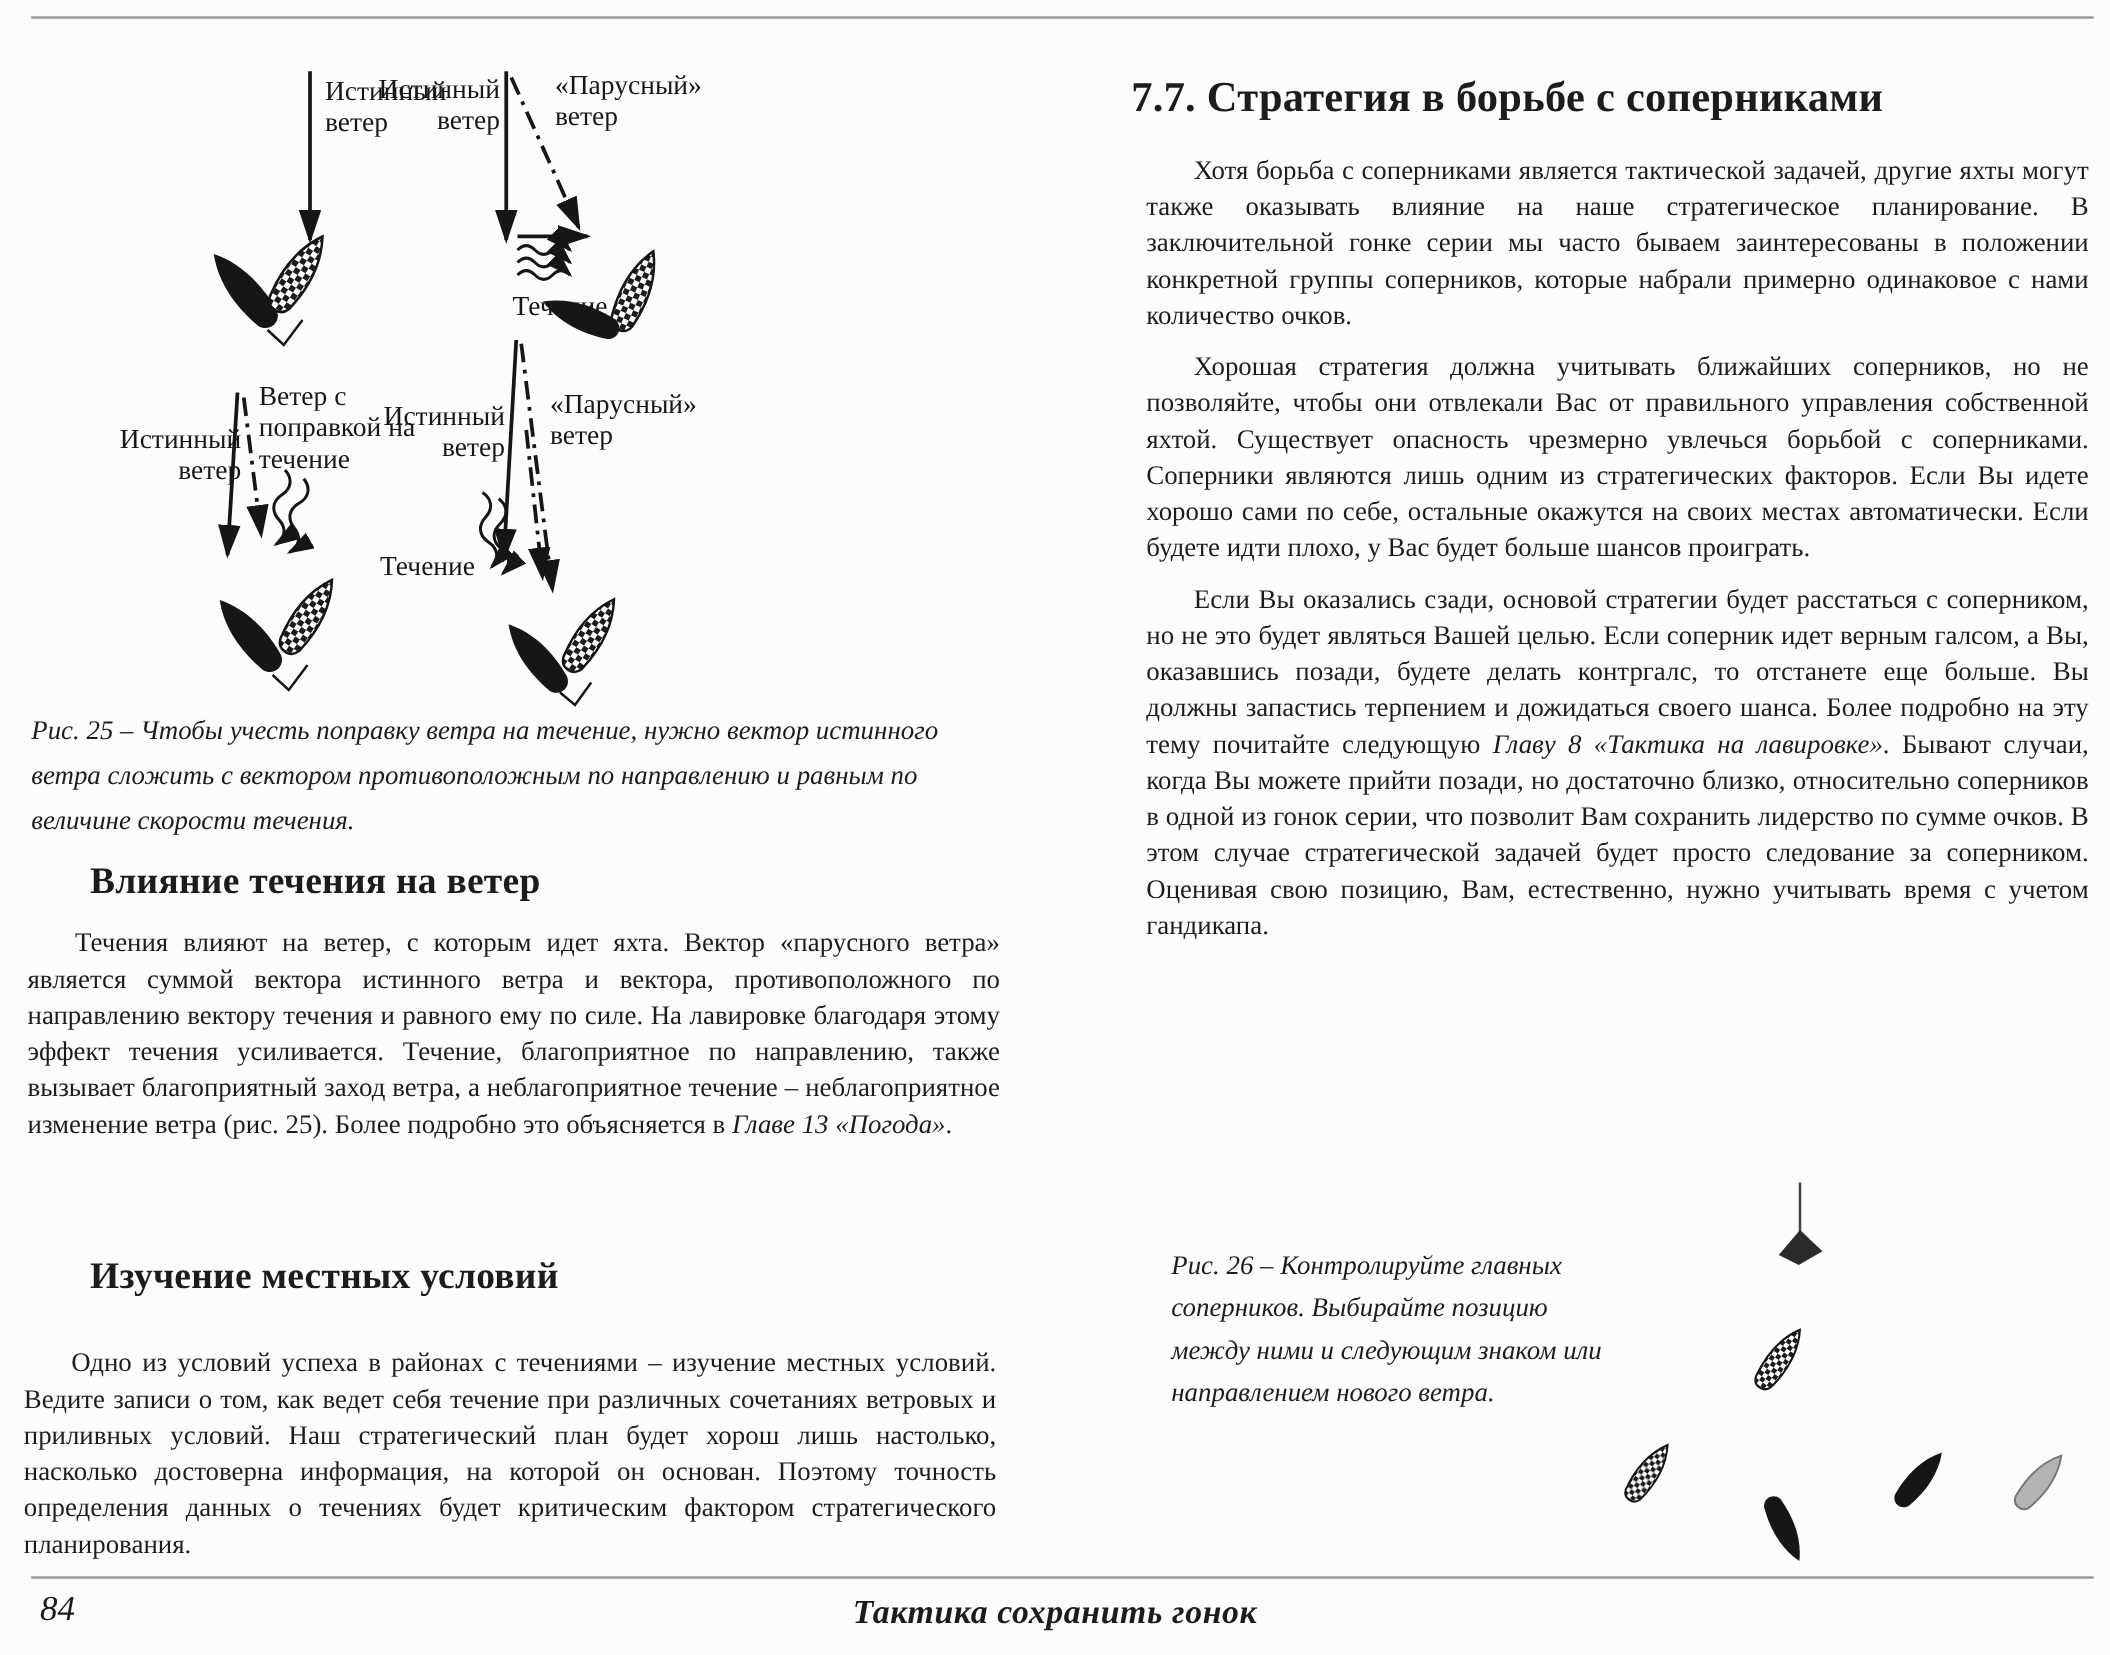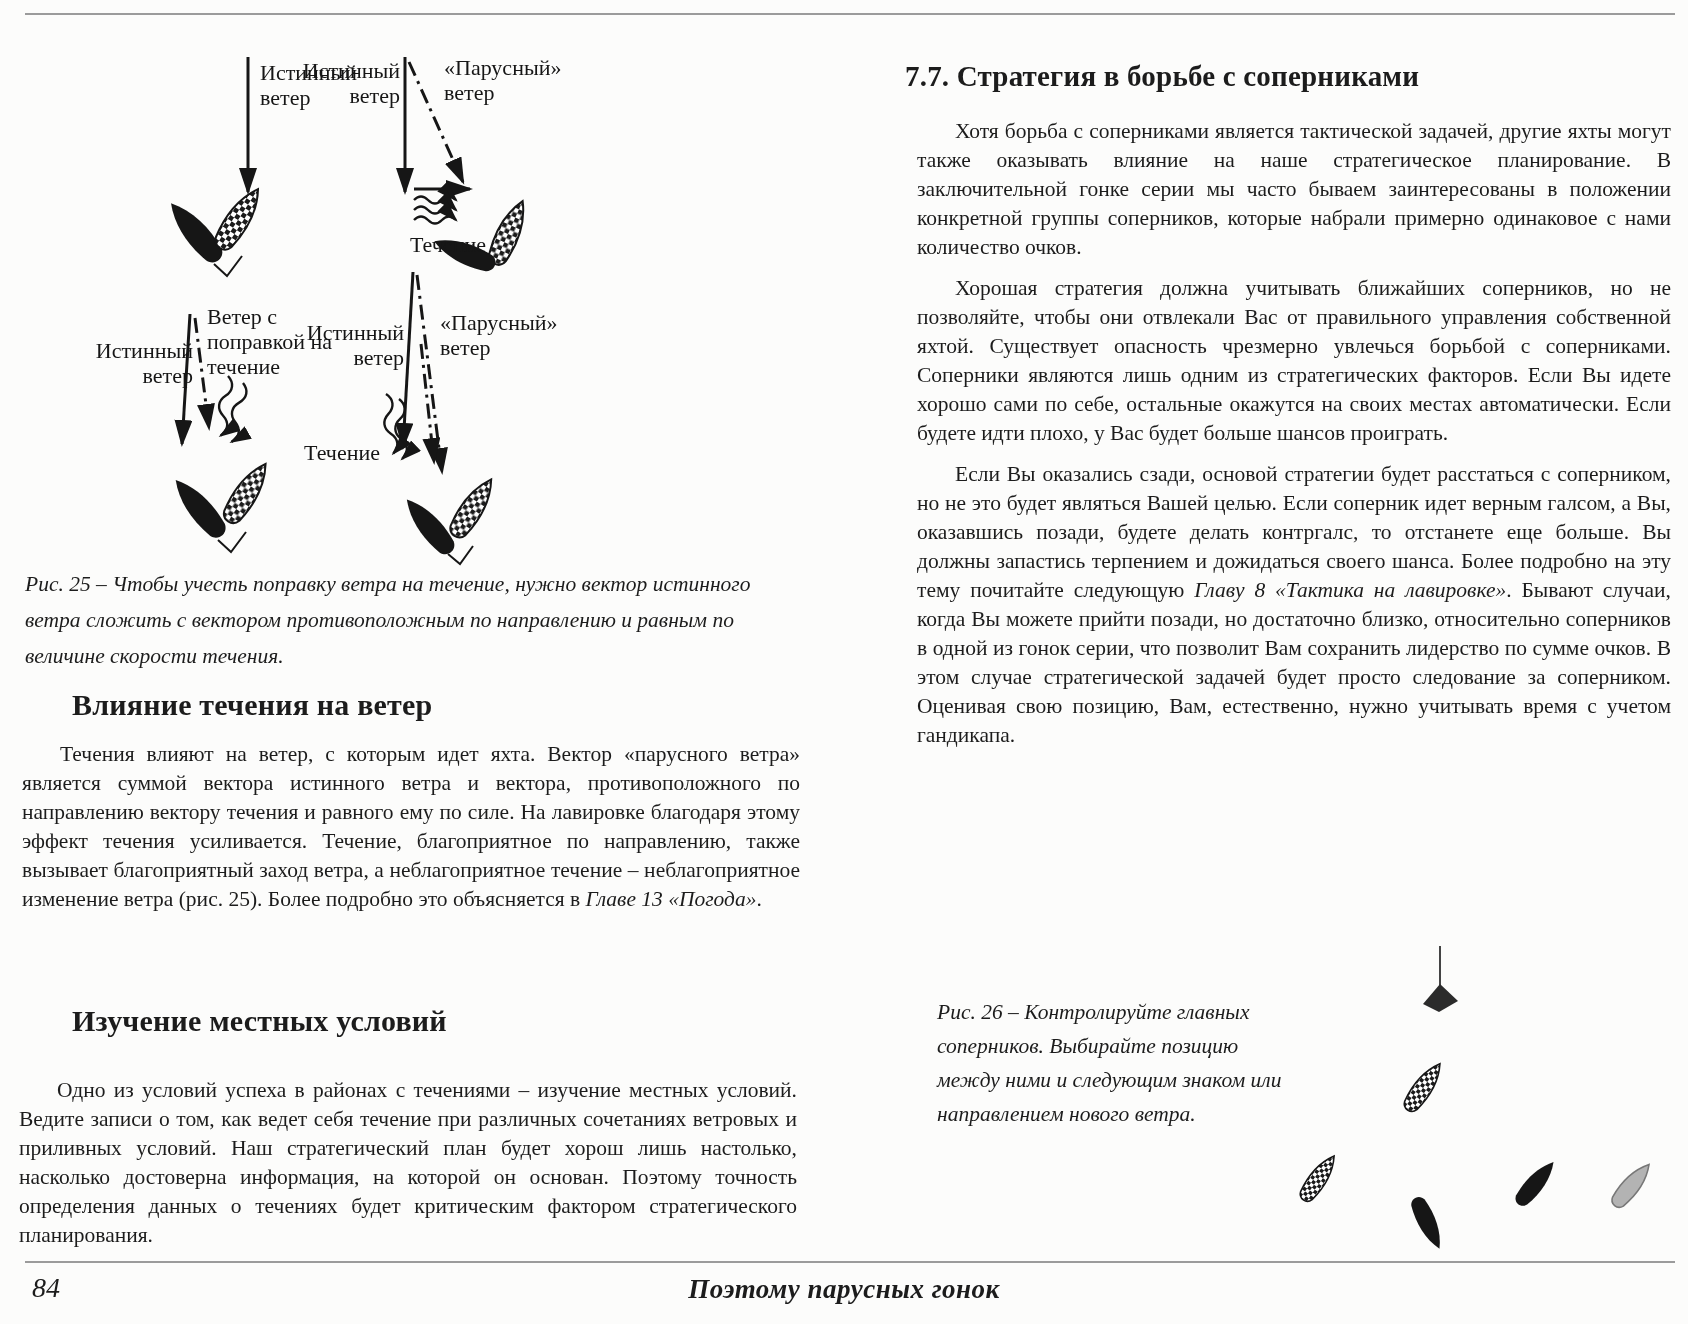--- a/index.html
+++ b/index.html
@@ -21,21 +21,21 @@
 
   .sec-heading{position:absolute;font-weight:bold;font-size:30px;letter-spacing:.2px;}
   .h-influence{left:72px;top:688px;width:720px;}
   .h-local{left:72px;top:1004px;width:720px;}
 
   .body-par{font-size:21.5px;line-height:29px;text-align:justify;text-indent:38px;}
   .p-influence{position:absolute;left:22px;top:740px;width:778px;}
   .p-local{position:absolute;left:19px;top:1056px;width:778px;margin-top:20px;}
 
   .right-col{position:absolute;left:905px;top:60px;width:778px;}
-  .right-heading{font-weight:bold;font-size:29px;margin:0 0 24px 0;letter-spacing:.2px;}
+  .right-heading{font-weight:bold;font-size:34px;margin:0 0 24px 0;letter-spacing:.2px;}
   .right-col p{margin:12px;}
   .ref{font-style:italic;}
 
   .diagram25{position:absolute;left:30px;top:42px;width:770px;height:527px;}
   .diagram25 svg,.diagram26 svg{position:absolute;left:0;top:0;}
   .diagram26{position:absolute;left:1285px;top:938px;width:395px;height:322px;}
 
   .footer-num{position:absolute;left:32px;top:1272px;font-style:italic;font-size:28px;}
   .footer-title{position:absolute;left:0;top:1274px;width:1688px;text-align:center;
                 font-style:italic;font-weight:bold;font-size:27px;letter-spacing:.5px;}
@@ -138,15 +138,15 @@
       <use href="#boat2" transform="translate(138,150) rotate(35) scale(0.82)" fill="url(#check2)" stroke="#161616" stroke-width="2"></use>
       <use href="#boat2" transform="translate(33,241) rotate(35) scale(0.78)" fill="url(#check2)" stroke="#161616" stroke-width="2"></use>
       <use href="#boat2" transform="translate(142,284) rotate(155) scale(0.82)" fill="#161616"></use>
       <use href="#boat2" transform="translate(250,246) rotate(40) scale(0.8)" fill="#161616"></use>
       <use href="#boat2" transform="translate(346,248) rotate(40) scale(0.78)" fill="#b3b3b3" stroke="#777777" stroke-width="2"></use>
     </svg>
   </div>
 
   <div class="rule rule-bottom"></div>
   <div class="footer-num">84</div>
-  <div class="footer-title">Поэтому парусных гонок</div>
+  <div class="footer-title">Тактика сохранить гонок</div>
 
 </div>
 
 </body></html>

